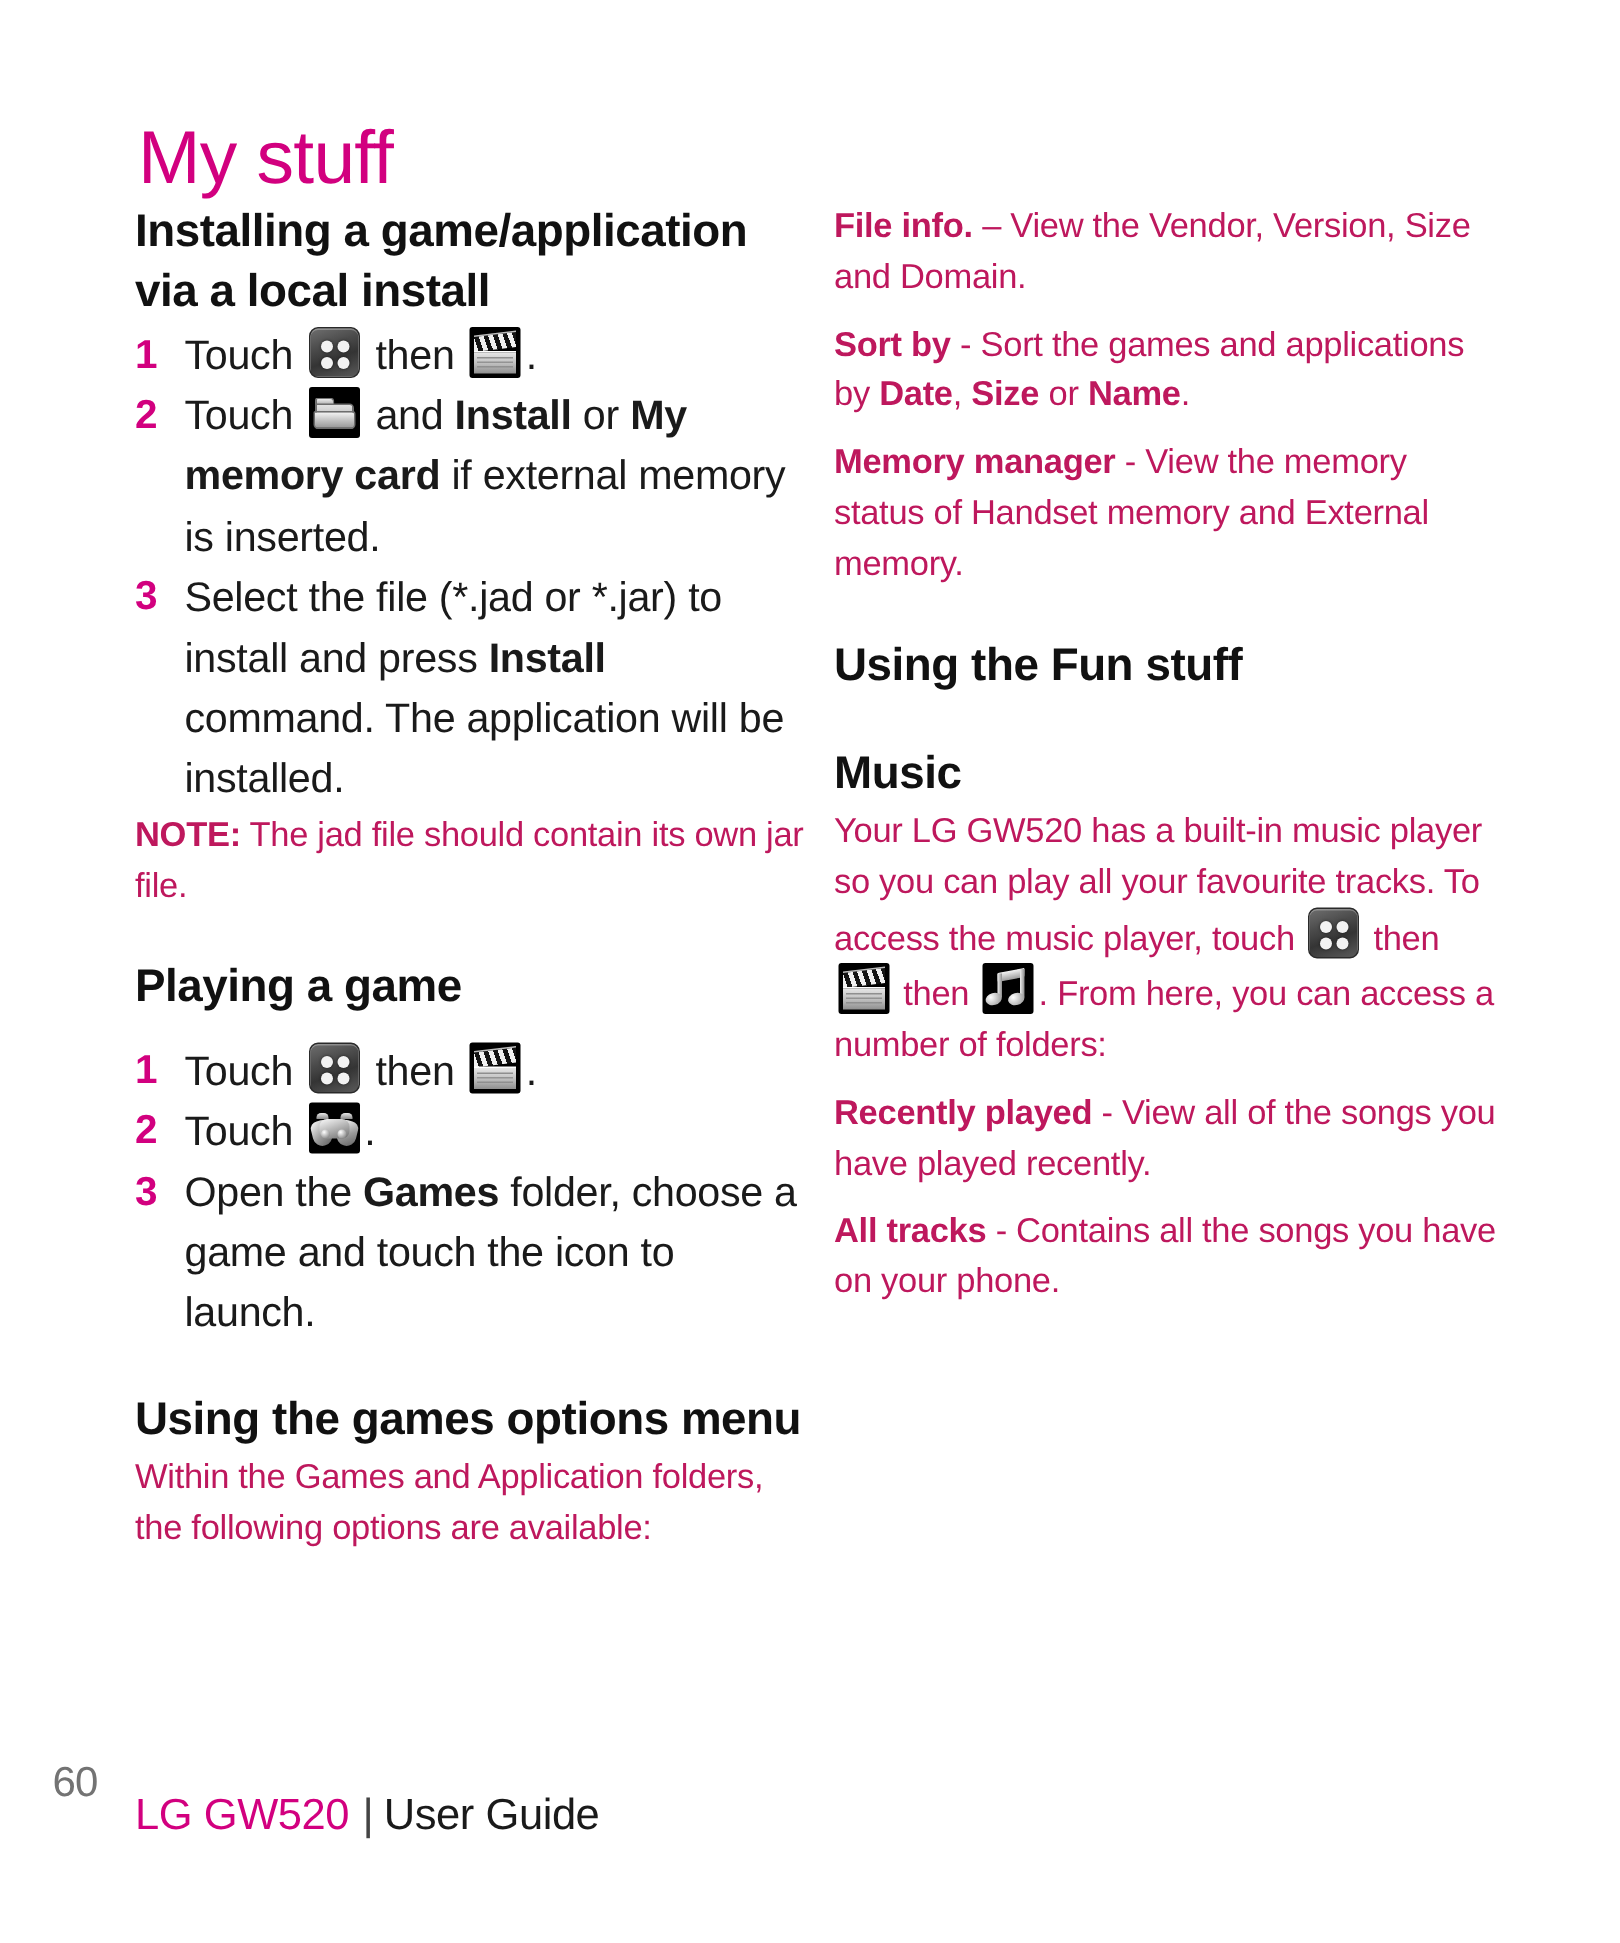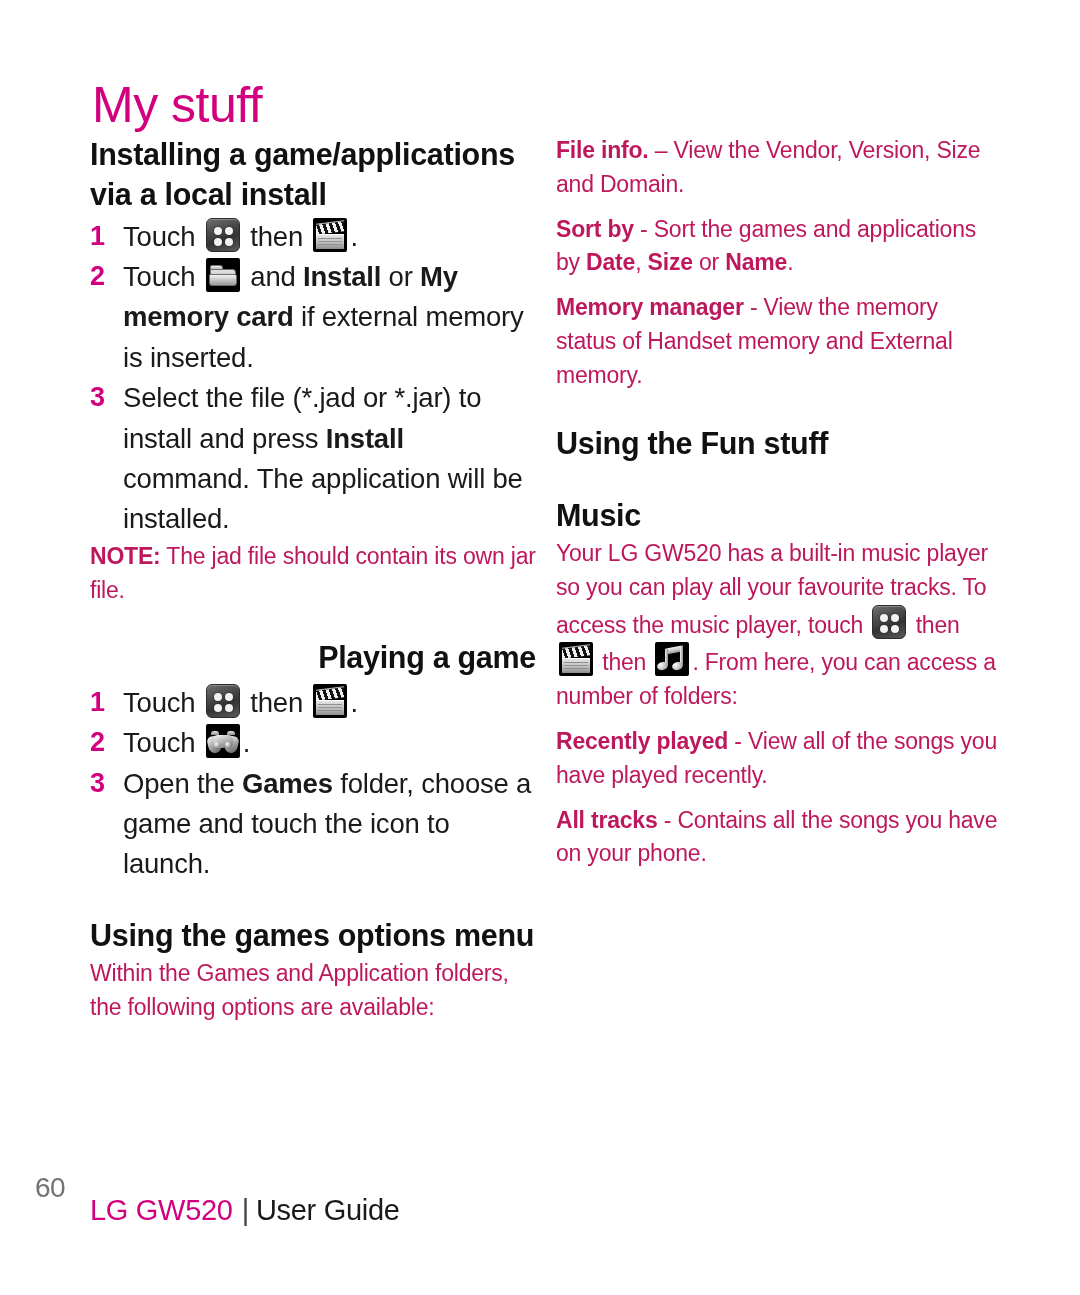--- a/index.html
+++ b/index.html
@@ -45,21 +45,21 @@
 
   
   h2.section {
     font-size: 30.5px;
     font-weight: bold;
     line-height: 1.32;
     margin: 0 0 2px 0;
     letter-spacing: -0.3px;
     color: #111;
   }
-  h2.section.tight { margin-bottom: 5px; text-align: right; }
+  h2.section.tight { margin-bottom: 16px; }
   .spacer-lg { height: 30px; }
 
   p.body {
     font-size: 23px;
     line-height: 1.47;
     margin: 0;
     letter-spacing: -0.2px;
     color: #be185d;
   }
   p.body + p.body { margin-top: 11px; }
@@ -250,21 +250,21 @@
 <body>
 
 <div class="page">
 
   <h1 class="page-title">My stuff</h1>
 
   <div class="columns">
 
     <div class="col col-left">
 
-      <h2 class="section">Installing a game/applications via a local install</h2>
+      <h2 class="section">Installing a game/application via a local install</h2>
 
       <ol class="steps">
 
         <li>
           <span class="num">1</span>
           <span>Touch</span>
           <span class="ico ico-grid"><i></i><i></i><i></i><i></i></span>
           <span>then</span>
           <span class="ico ico-clap"><span class="bar"></span><span class="body"></span></span><span>.</span>
         </li>

